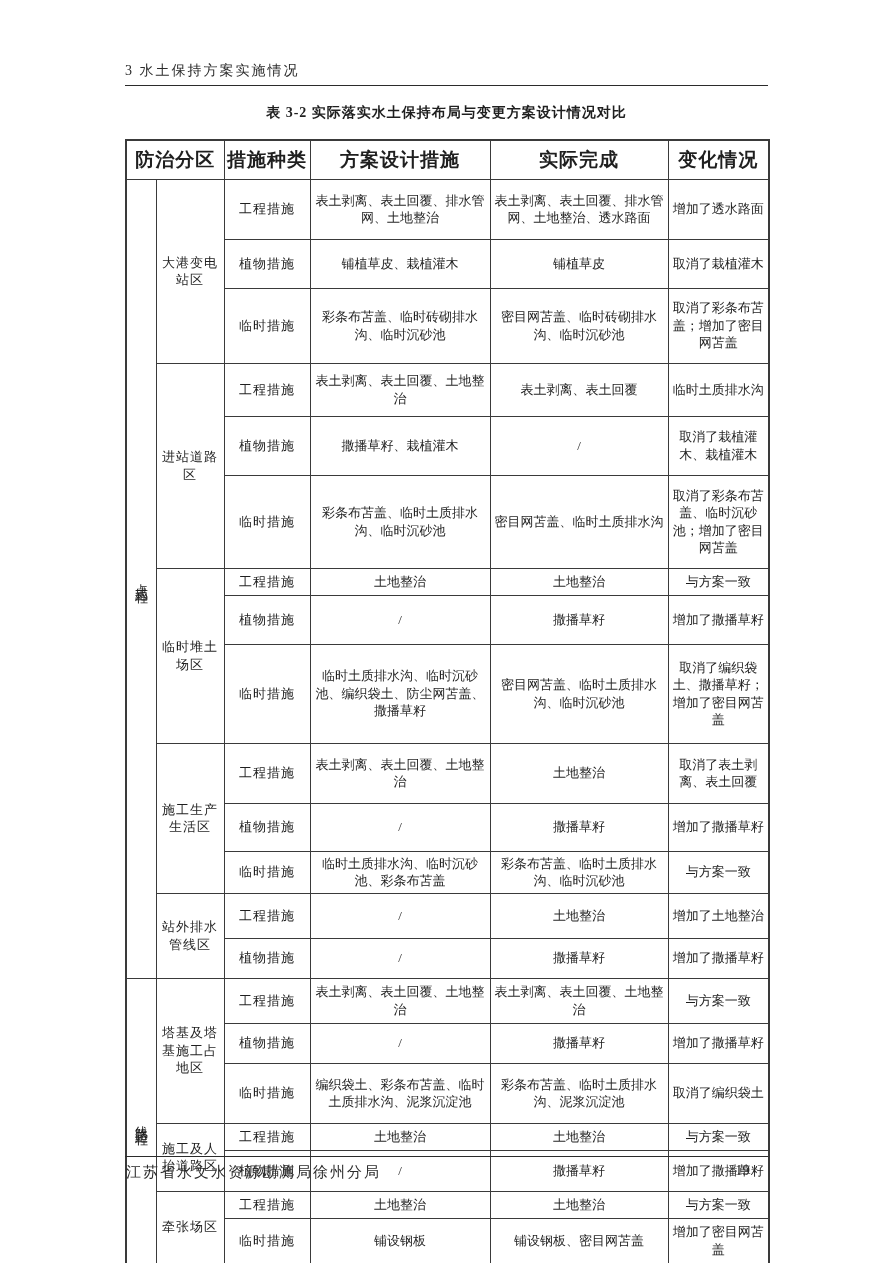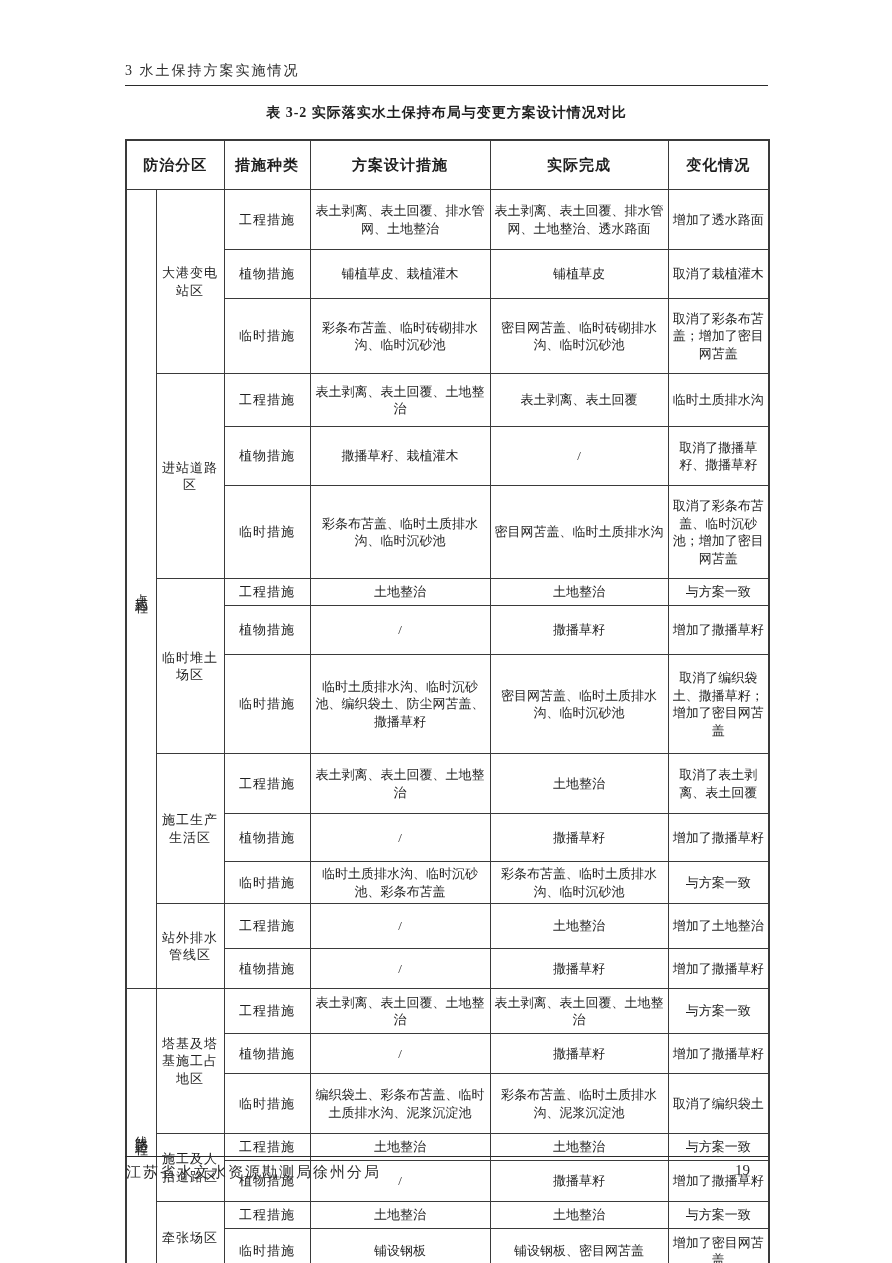--- a/index.html
+++ b/index.html
@@ -57,24 +57,24 @@
     border: 1px solid #3a3a3a;
     font-size: 13px;
     line-height: 1.35;
     text-align: center;
     vertical-align: middle;
     padding: 2px 4px;
     word-break: break-all;
   }
   table.cmp th {
     font-weight: bold;
-    font-size: 15px;
+    font-size: 19px;
     height: 20px;
     letter-spacing: 1px;
-    padding: 14px 2px;
+    padding: 6px 2px;
   }
   td.sec {
     writing-mode: vertical-lr;
     text-orientation: upright;
     letter-spacing: 3px;
     padding: 6px 2px;
     font-size: 13.5px;
   }
   td.zone {
     padding: 2px 10px;
@@ -160,21 +160,21 @@
           <td class="zone" rowspan="3">进站道路区</td>
           <td class="mtype" style="height: 48px;">工程措施</td>
           <td>表土剥离、表土回覆、土地整治</td>
           <td>表土剥离、表土回覆</td>
           <td>临时土质排水沟</td>
         </tr>
         <tr>
           <td class="mtype" style="height: 54px;">植物措施</td>
           <td>撒播草籽、栽植灌木</td>
           <td>/</td>
-          <td>取消了撒播草籽、撒播草籽</td>
+          <td>取消了栽植灌木、栽植灌木</td>
         </tr>
         <tr>
           <td class="mtype" style="height: 88px;">临时措施</td>
           <td>彩条布苫盖、临时土质排水沟、临时沉砂池</td>
           <td>密目网苫盖、临时土质排水沟</td>
           <td>取消了彩条布苫盖、临时沉砂池；增加了密目网苫盖</td>
         </tr>
         <tr>
           <td class="zone" rowspan="3">临时堆土场区</td>
           <td class="mtype" style="height: 22px;">工程措施</td>

